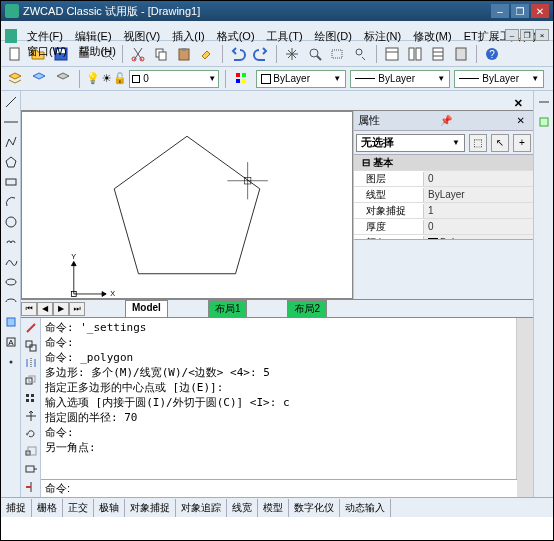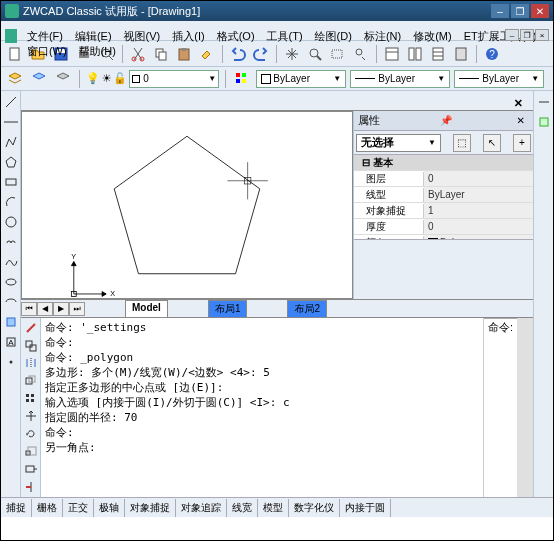--- a/index.html
+++ b/index.html
@@ -32,33 +32,33 @@
 .drawingtabs { height: 20px; background: #e8eef5; display: flex; align-items: flex-end; padding: 0 4px; border-bottom: 1px solid #888; }
 .drawtab { background: #fff; border: 1px solid #888; border-bottom: none; padding: 2px 8px; font-size: 10px; display: flex; align-items: center; gap: 3px; }
 .drawtab .ticon { width: 12px; height: 12px; background: #3a8; }
 .closex { margin-left: auto; padding: 0 6px; font-weight: bold; cursor: pointer; }
 .canvasrow { display: flex; flex: 1; min-height: 0; }
 .canvas { flex: 1; background: #fff; position: relative; border: 1px solid #888; min-width: 0; }
 .canvas svg { width: 100%; height: 100%; }
 .proppanel { width: 180px; background: #e8eef5; border-left: 1px solid #b8c8d8; display: flex; flex-direction: column; }
 .prophead { height: 20px; background: #d8e0ec; display: flex; align-items: center; padding: 0 4px; font-size: 11px; border-bottom: 1px solid #aab; }
 .prophead .pin { margin-left: auto; font-size: 10px; cursor: pointer; margin-right: 4px;}
-.propsel { height: 24px; display: flex; align-items: center; padding: 2px; gap: 12px; border-bottom: 1px solid #aab; }
+.propsel { height: 24px; display: flex; align-items: center; padding: 2px; gap: 4px; border-bottom: 1px solid #aab; }
 .propsel .sel { flex: 1; background: #fff; border: 1px solid #888; height: 18px; font-size: 11px; padding: 0 4px; display: flex; align-items: center; font-weight: bold; }
 .propsel .pbtn { width: 18px; height: 18px; border: 1px solid #999; background: #f0f0f0; cursor: pointer; display:flex;align-items:center;justify-content:center;font-size:10px; }
 .propgrid { flex: 1; overflow: auto; background: #fff; font-size: 10px; }
 .pgrow { display: flex; border-bottom: 1px solid #ddd; height: 16px; align-items: center; }
 .pgrow.section { background: #d8d8d8; font-weight: bold; padding-left: 8px; }
 .pgrow .k { width: 70px; padding-left: 12px; border-right: 1px solid #ccc; }
 .pgrow .v { flex: 1; padding-left: 4px; color: #333; background: #eee; height: 100%; display: flex; align-items: center; }
 .modeltabs { height: 18px; background: #e8eef5; display: flex; align-items: center; font-size: 10px; border-top: 1px solid #888; }
 .navbtn { width: 16px; height: 14px; border: 1px solid #999; background: #f0f0f0; display:flex;align-items:center;justify-content:center;font-size:8px; cursor:pointer; }
 .mtab { padding: 1px 6px; border: 1px solid #888; background: #fff; margin-left: 40px; }
 .mtab.active { background: #fff; font-weight: bold; }
-.mtab.inactive { background: #3b82f6; }
+.mtab.inactive { background: #22c55e; }
 .cmdarea { display: flex; height: 180px; border-top: 1px solid #888; }
 .cmdtools { width: 20px; background: #e8eef5; border-right: 1px solid #b8c8d8; display: flex; flex-direction: column; gap: 2px; padding: 2px 0; }
 .cmdtext { flex: 1; background: #fff; font-family: SimSun, monospace; font-size: 11px; padding: 2px 4px; overflow: auto; white-space: pre-wrap; border-right: 1px solid #ccc; }
 .cmdscroll { width: 16px; background: #e0e0e0; }
 .cmdinput { height: 18px; background: #fff; border-top: 1px solid #aaa; display: flex; align-items: center; padding: 0 4px; font-family: SimSun,monospace; font-size: 11px; }
 .statusbar { height: 20px; background: #e8eef5; border-top: 1px solid #aab; display: flex; align-items: center; font-size: 10px; }
 .coords { padding: 0 6px; border-right: 1px solid #aab; width: 130px; background: #f4f4f4; }
 .stbtn { padding: 2px 5px; border-right: 1px solid #aab; cursor: pointer; }
 .colorsq { display:inline-block; width:10px; height:10px; border:1px solid #000; background:#fff; margin-right:2px; vertical-align:middle; }
 .linesw { display:inline-block; width:20px; border-top:1px solid #000; vertical-align:middle; margin-right:3px; }
@@ -472,21 +472,21 @@
               <path d="M10 7h3" stroke="#333"></path>
             </svg>
           </div>
         <div class="ltbtn">
             <svg width="14" height="14">
               <line x1="7" y1="2" x2="7" y2="12" stroke="#333"></line>
               <line x1="2" y1="7" x2="7" y2="7" stroke="#c33" stroke-width="2"></line>
             </svg>
           </div>
       </div>
-      <div style="flex:1;display:flex;flex-direction:row">
+      <div style="flex:1;display:flex;flex-direction:column">
         <div class="cmdtext" id="cmdtext">命令: '_settings
 命令:
 命令: _polygon
 多边形: 多个(M)/线宽(W)/&lt;边数&gt; &lt;4&gt;: 5
 指定正多边形的中心点或 [边(E)]:
 输入选项 [内接于圆(I)/外切于圆(C)] &lt;I&gt;: c
 指定圆的半径: 70
 命令:
 另一角点:</div>
         <div class="cmdinput">
@@ -515,15 +515,15 @@
   <div id="statusbtns" style="display:flex;flex:1">
       <div class="stbtn">捕捉</div>
       <div class="stbtn">栅格</div>
       <div class="stbtn">正交</div>
       <div class="stbtn">极轴</div>
       <div class="stbtn">对象捕捉</div>
       <div class="stbtn">对象追踪</div>
       <div class="stbtn">线宽</div>
       <div class="stbtn">模型</div>
       <div class="stbtn">数字化仪</div>
-      <div class="stbtn">内接于圆</div>
+      <div class="stbtn">动态输入</div>
     </div>
 </div>
 
 </body></html>

